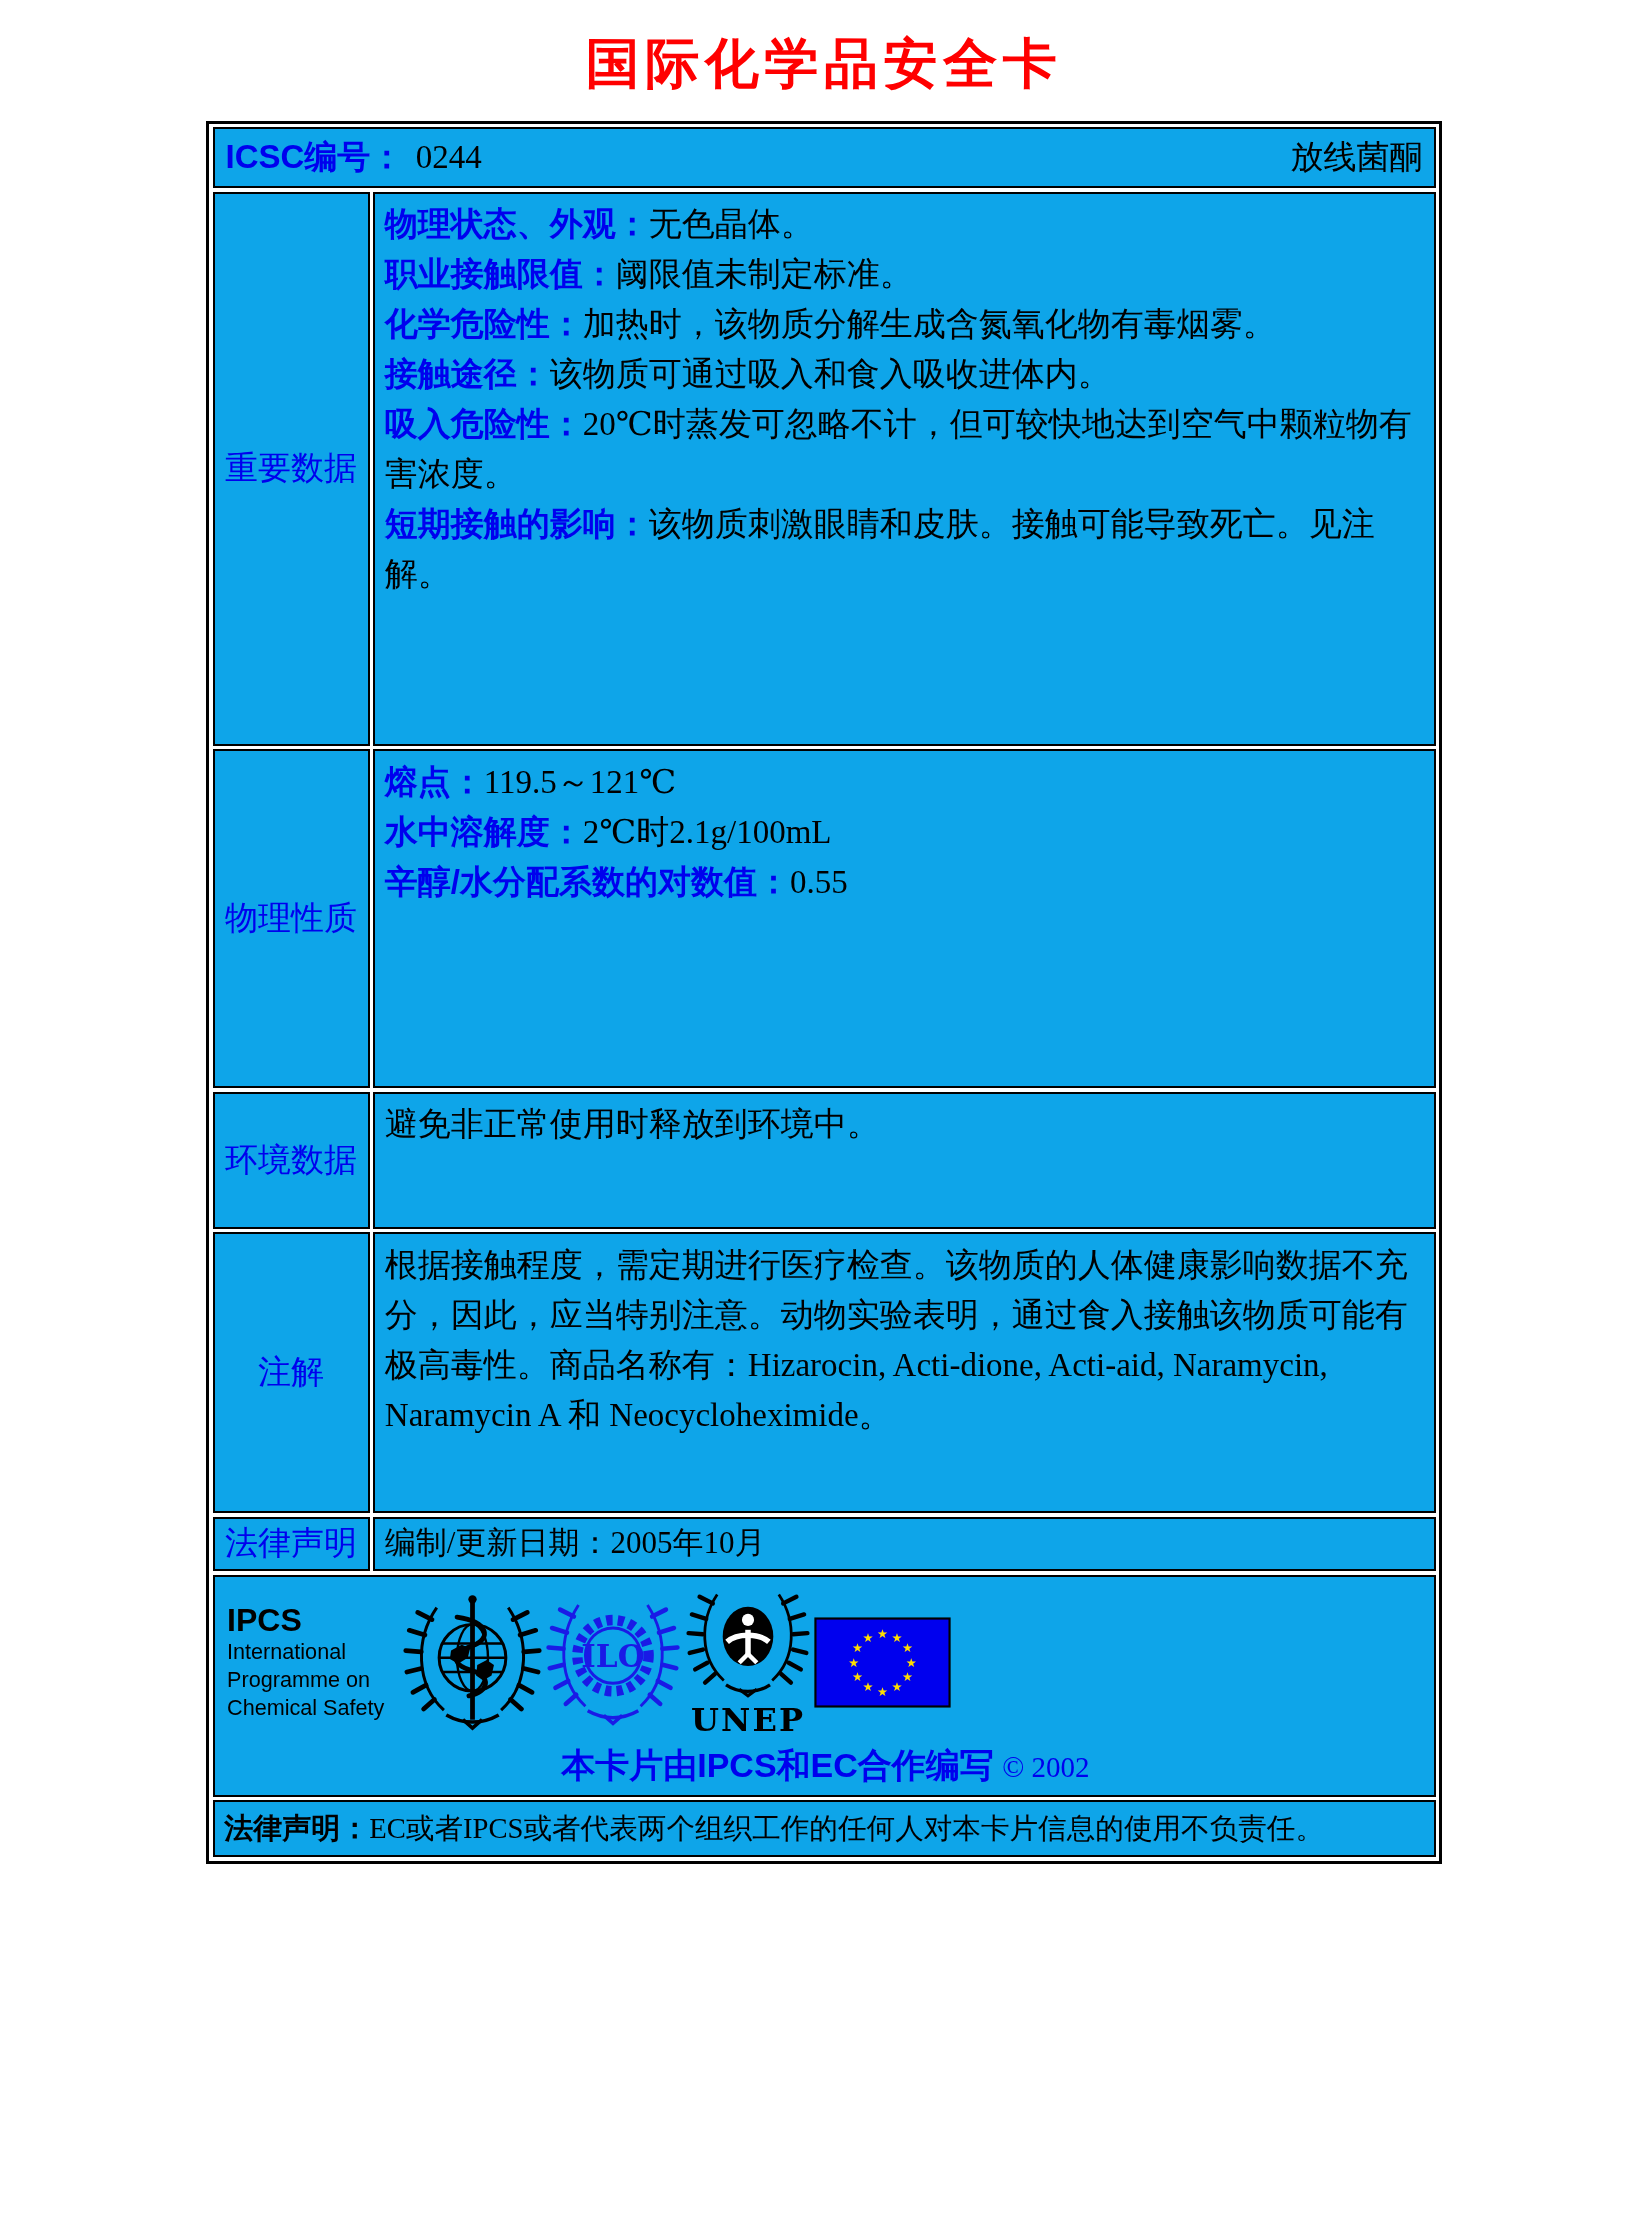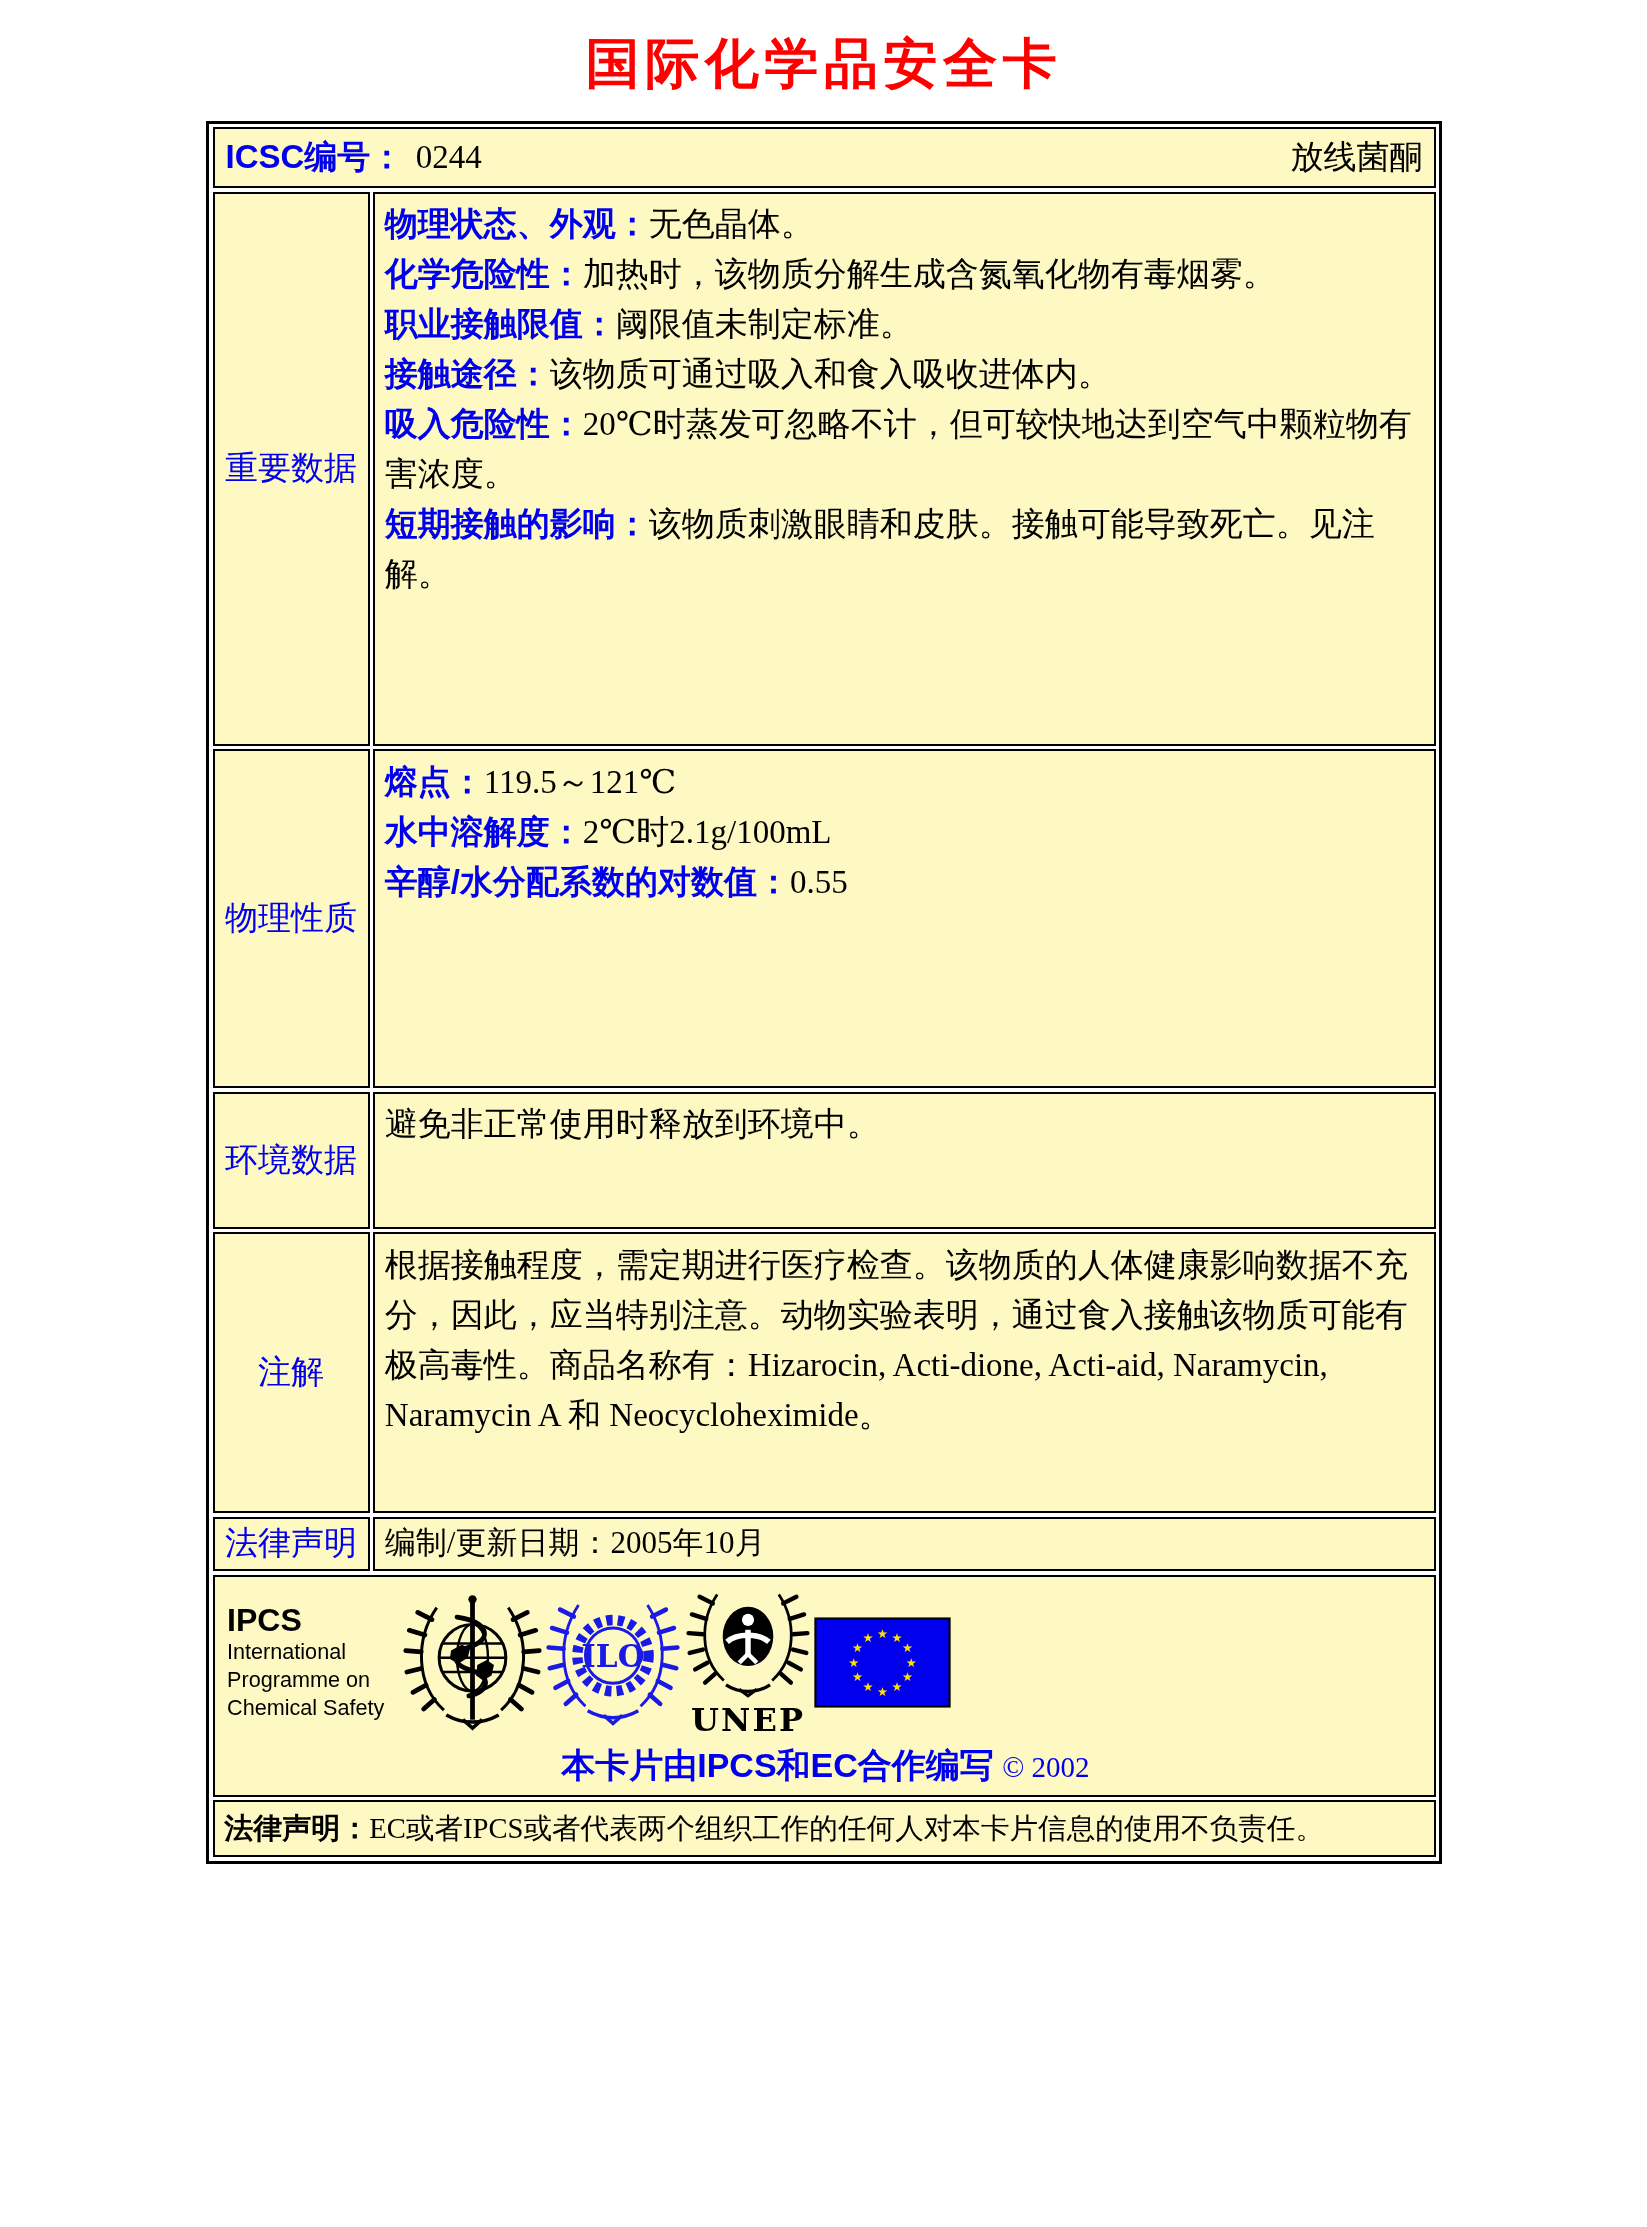--- a/index.html
+++ b/index.html
@@ -20,21 +20,21 @@
   }
   .card{
     width:1223px;
     margin:0 auto;
     border:3.5px solid #000;
     padding:3.5px;
     background:#fff;
   }
   .row{display:flex;gap:3.5px;margin-bottom:3.5px;}
   .row:last-child{margin-bottom:0;}
-  .cell{border:2.1px solid #000;background:#fef9c3;box-sizing:border-box;}
+  .cell{border:2.1px solid #000;background:#0ea5e9;box-sizing:border-box;}
   .label-cell{
     flex:0 0 157px;
     display:flex;align-items:center;justify-content:center;
     color:#0000ee;
     font-family:"Liberation Sans","DejaVu Sans",sans-serif;
     font-size:33px;
     text-align:center;
     padding:2.8px;
   }
   .content-cell{
@@ -121,22 +121,22 @@
         <span class="k">ICSC编号：</span><span class="num">0244</span>
       </span>
       <span>放线菌酮</span>
     </div>
   </div>
 
   <div class="row">
     <div class="cell label-cell">重要数据</div>
     <div class="cell content-cell h-important">
       <div><span class="k">物理状态、外观：</span><span>无色晶体。</span></div>
+      <div><span class="k">职业接触限值：</span><span>阈限值未制定标准。</span></div>
       <div><span class="k">化学危险性：</span><span>加热时，该物质分解生成含氮氧化物有毒烟雾。</span></div>
-      <div><span class="k">职业接触限值：</span><span>阈限值未制定标准。</span></div>
       <div><span class="k">接触途径：</span><span>该物质可通过吸入和食入吸收进体内。</span></div>
       <div><span class="k">吸入危险性：</span><span>20℃时蒸发可忽略不计，但可较快地达到空气中颗粒物有害浓度。</span></div>
       <div><span class="k">短期接触的影响：</span><span>该物质刺激眼睛和皮肤。接触可能导致死亡。见注解。</span></div>
     </div>
   </div>
 
   <div class="row">
     <div class="cell label-cell">物理性质</div>
     <div class="cell content-cell h-physical">
       <div><span class="k">熔点：</span><span>119.5～121℃</span></div>

